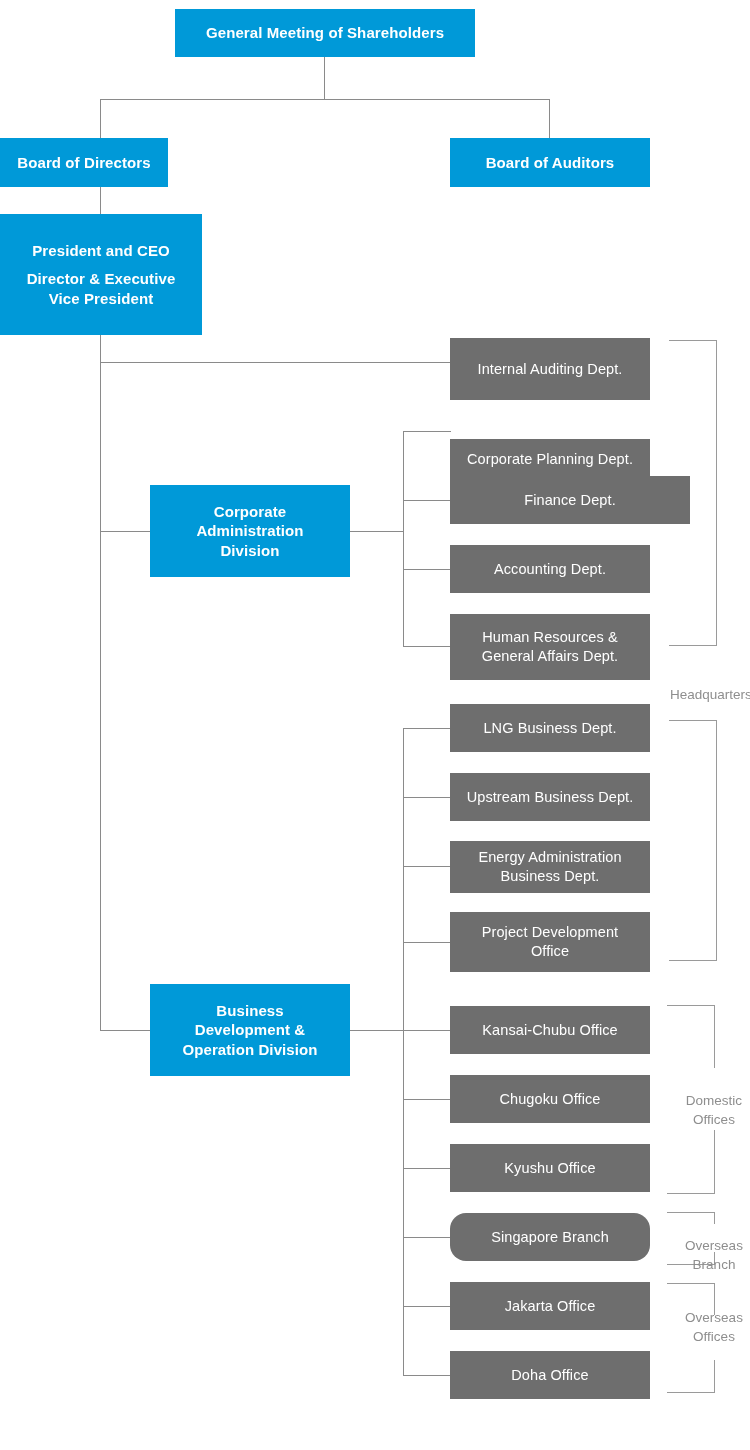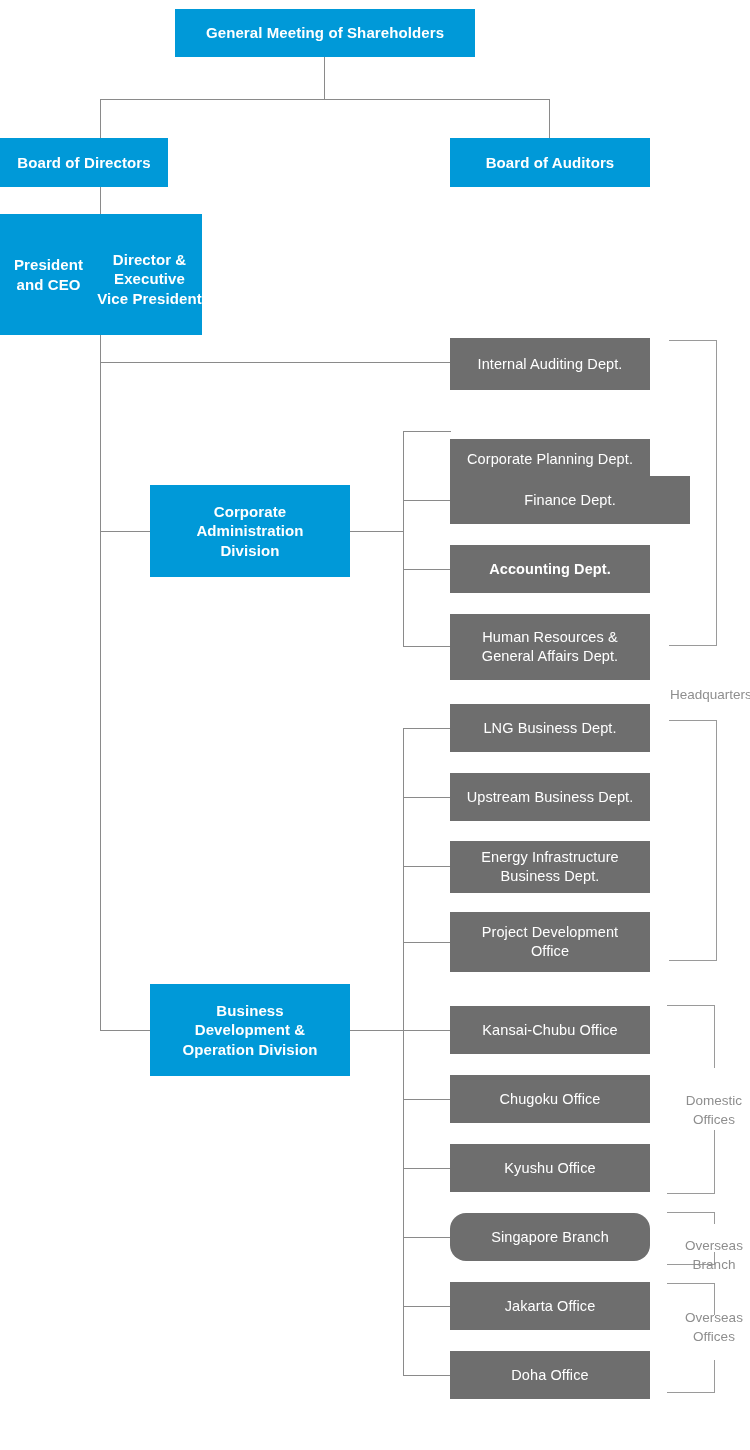--- a/index.html
+++ b/index.html
@@ -137,69 +137,69 @@
   </div>
 
   <div class="node blue f15" style="left:0px; top:138px; width:168px; height:49px;">
     <span>Board of Directors</span>
   </div>
 
   <div class="node blue f15" style="left:450px; top:138px; width:200px; height:49px;">
     <span>Board of Auditors</span>
   </div>
 
-  <div class="node blue f15" style="left:0px; top:214px; width:202px; height:121px; flex-direction:row;">
+  <div class="node blue f15" style="left:0px; top:214px; width:202px; height:121px; flex-direction:column;">
     <span class="l1">President and CEO</span>
     <span class="l2">Director &amp; Executive
 Vice President</span>
   </div>
 
   <div class="node blue f15" style="left:150px; top:485px; width:200px; height:92px;">
     <span>Corporate
 Administration
 Division</span>
   </div>
 
   <div class="node blue f15" style="left:150px; top:984px; width:200px; height:92px;">
     <span>Business
 Development &amp;
 Operation Division</span>
   </div>
 
-  <div class="node gray f14" style="left:450px; top:338px; width:200px; height:52px;">
+  <div class="node gray f14" style="left:450px; top:338px; width:200px; height:62px;">
     <span>Internal Auditing Dept.</span>
   </div>
 
   <div class="node gray f14" style="left:450px; top:407px; width:200px; height:40px;margin-top:32px;">
     <span>Corporate Planning Dept.</span>
   </div>
 
   <div class="node gray f14" style="left:450px; top:476px; width:240px; height:48px;">
     <span>Finance Dept.</span>
   </div>
 
-  <div class="node gray f14" style="left:450px; top:545px; width:200px; height:48px;font-weight:bold;">
+  <div class="node gray f14" style="left:450px; top:545px; width:200px; height:48px;">
     <span>Accounting Dept.</span>
   </div>
 
   <div class="node gray f14" style="left:450px; top:614px; width:200px; height:66px;">
     <span>Human Resources &amp;
 General Affairs Dept.</span>
   </div>
 
   <div class="node gray f14" style="left:450px; top:704px; width:200px; height:48px;">
     <span>LNG Business Dept.</span>
   </div>
 
   <div class="node gray f14" style="left:450px; top:773px; width:200px; height:48px;">
     <span>Upstream Business Dept.</span>
   </div>
 
   <div class="node gray f14" style="left:450px; top:841px; width:200px; height:52px;">
-    <span>Energy Infrastructure
+    <span>Energy Administration
 Business Dept.</span>
   </div>
 
   <div class="node gray f14" style="left:450px; top:912px; width:200px; height:60px;">
     <span>Project Development
 Office</span>
   </div>
 
   <div class="node gray f14" style="left:450px; top:1006px; width:200px; height:48px;">
     <span>Kansai-Chubu Office</span>

